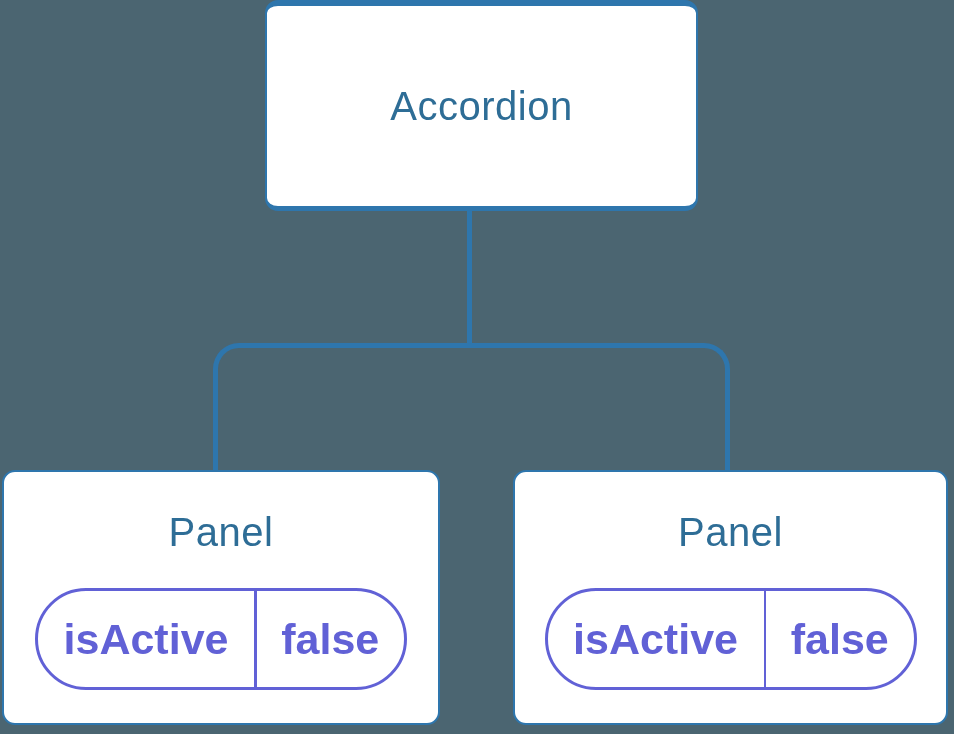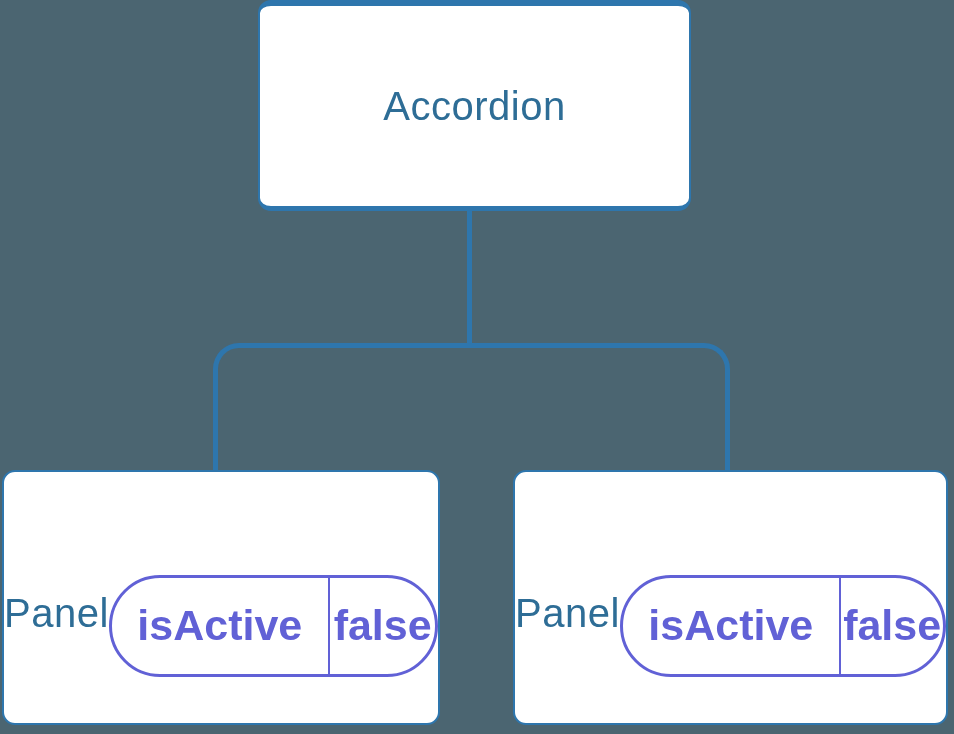--- a/index.html
+++ b/index.html
@@ -22,21 +22,21 @@
     overflow:hidden;
   }
   .node{
     position:absolute;
     background:var(--node-bg);
     border:2.5px solid var(--node-border);
     border-radius:13px;
     box-sizing:border-box;
   }
   .root-node{
-    left:258px;top:0;width:433px;height:211px;
+    left:265px;top:0;width:433px;height:211px;
     border-top-width:6px;
     border-bottom-width:5px;
     display:flex;align-items:center;justify-content:center;
   }
   .node-title{
     color:var(--title);
     font-size:40px;
     font-weight:500;
     letter-spacing:0.5px;
     line-height:1;
@@ -53,21 +53,21 @@
     position:absolute;
     left:213px;top:343px;
     width:517px;height:127px;
     box-sizing:border-box;
     border:5px solid var(--line);
     border-bottom:none;
     border-radius:26px 26px 0 0;
   }
   .panel-node{
     top:470px;width:438px;height:255px;
-    display:flex;align-items:center;
+    display:flex;flex-direction:column;align-items:center;
     padding-top:30px;
   }
   .panel-left{left:2px;}
   .panel-right{left:513px;width:435px;}
   .panel-node .node-title{
     height:60px;
     display:flex;align-items:center;
   }
   .state-pill{
     margin-top:26px;

